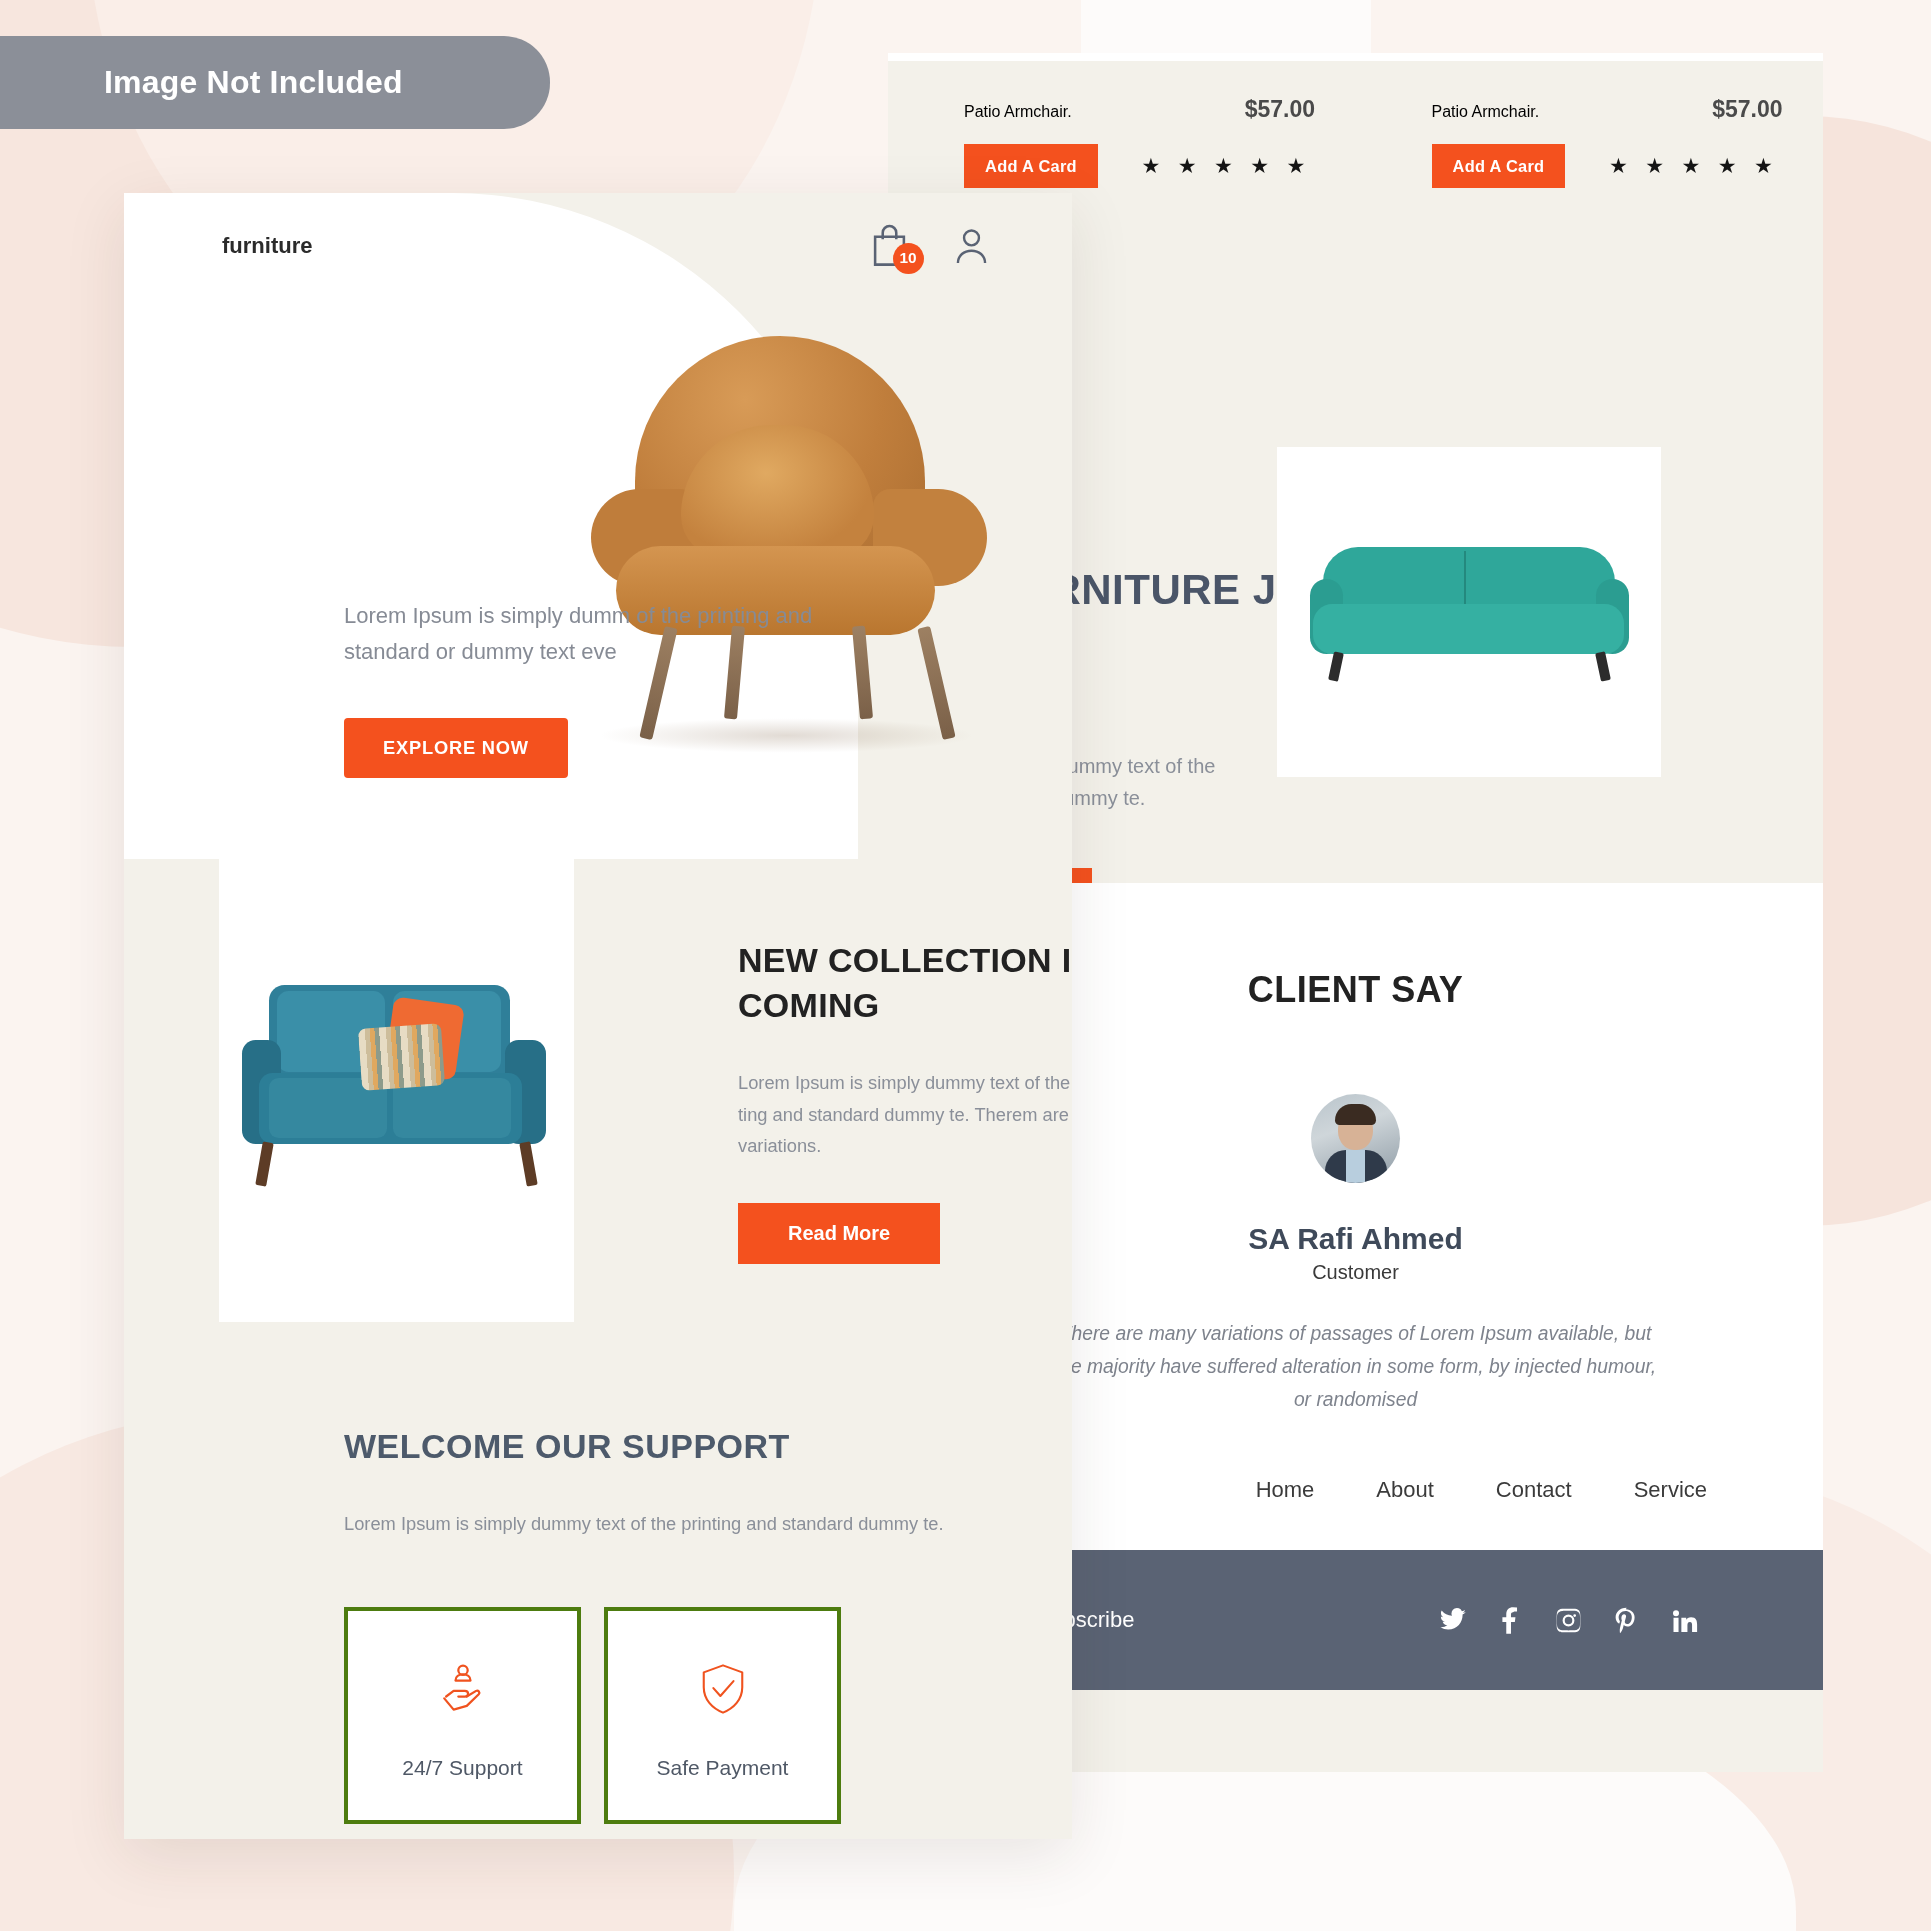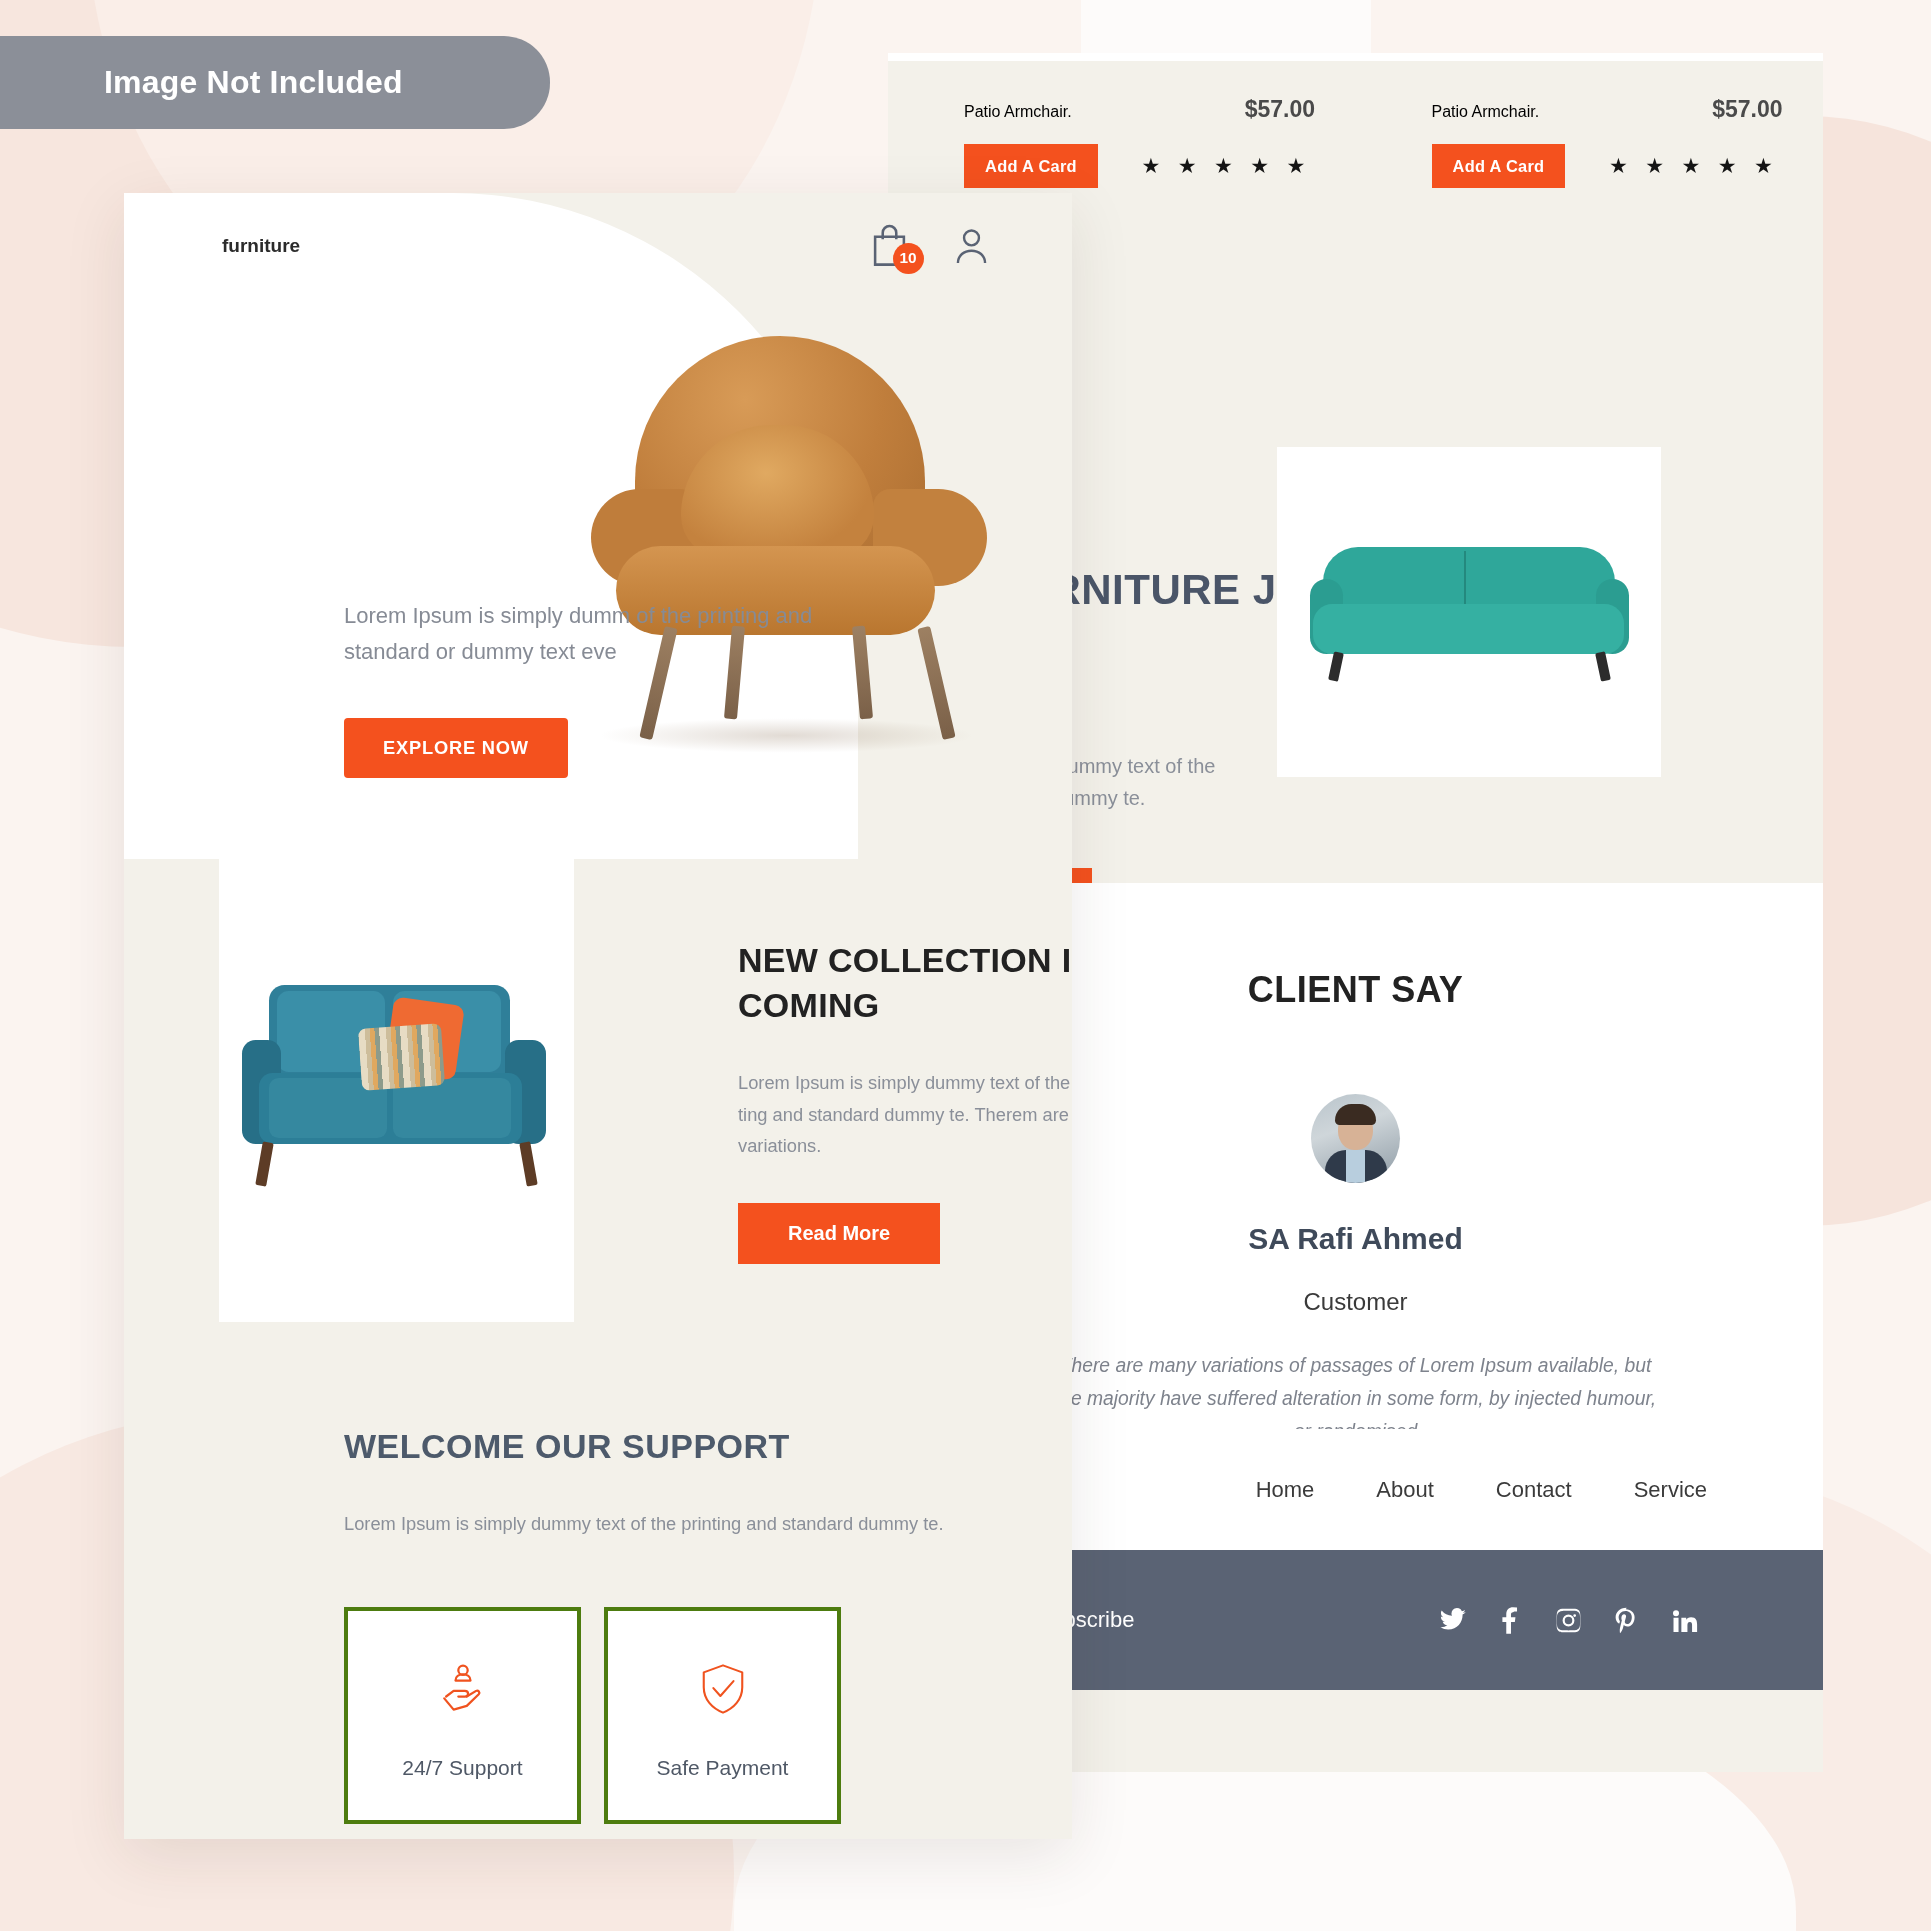--- a/index.html
+++ b/index.html
@@ -111,21 +111,21 @@
     width: 89px; height: 89px; border-radius: 50%;
     margin: 83px auto 0;
     background: linear-gradient(160deg,#b9c4cb 0%,#cfd6da 38%,#8d9aa4 100%);
     position: relative; overflow: hidden;
   }
   .avatar .head { position:absolute; left:27px; top:15.4px; width:35px; height:41px; background:#d7b296; border-radius:50% 50% 46% 46%; }
   .avatar .hair { position:absolute; left:24px; top:9.7px; width:41px; height:21px; background:#3a2b21; border-radius:21px 21px 5.8px 5.8px; }
   .avatar .body { position:absolute; left:13.5px; top:56px; width:62px; height:39px; background:#2f3a4a; border-radius:21px 21px 0 0; }
   .avatar .shirt { position:absolute; left:35px; top:56px; width:19.3px; height:33px; background:#b8cede; }
   .client-name { font-size: 30px; font-weight: 700; color:#3f4a5a; margin-top: 39px; }
-  .client-role { font-size: 24px; color:#3a3a3a; margin-top: 32px; }
+  .client-role { font-size: 20px; color:#3a3a3a; margin-top: 5px; }
   .client-quote {
     font-size: 19.3px; color:#7e838d; font-style: italic;
     line-height: 1.72; margin-top: 33px;
     width: 618px; margin-left:auto; margin-right:auto;
   }
 
   
   .footer-nav {
     position: absolute; left: 8px; top: 1376px;
     width: 100%; height: 121px; background: #ffffff;
@@ -161,21 +161,21 @@
     background:#ffffff; border-radius: 0 406px 0 0;
   }
   .hero-white::after{
     content:""; position:absolute; right:-1px; top:0; width:1.9px; height:100%;
   }
   .topbar {
     position:absolute; left:0; top:0; width:100%; height: 106px;
     display:flex; align-items:center; justify-content:space-between;
     padding: 0 81px 0 98px; z-index: 5;
   }
-  .brand { font-size: 19px; font-weight: 700; color:#2b2b2b; }
+  .brand { font-size: 22px; font-weight: 700; color:#2b2b2b; }
   .top-icons { display:flex; align-items:center; gap: 42px; }
   .cart-wrap { position: relative; width: 41px; height: 44px; }
   .badge {
     position:absolute; right:-13.5px; bottom:-5.8px;
     width: 31px; height: 31px; border-radius:50%;
     background:#f4511e; color:#fff;
     font-size: 15.4px; font-weight:700;
     display:flex; align-items:center; justify-content:center;
   }
   .hero-text { position:absolute; left: 220px; top: 386px; z-index: 5; width: 502px;}

